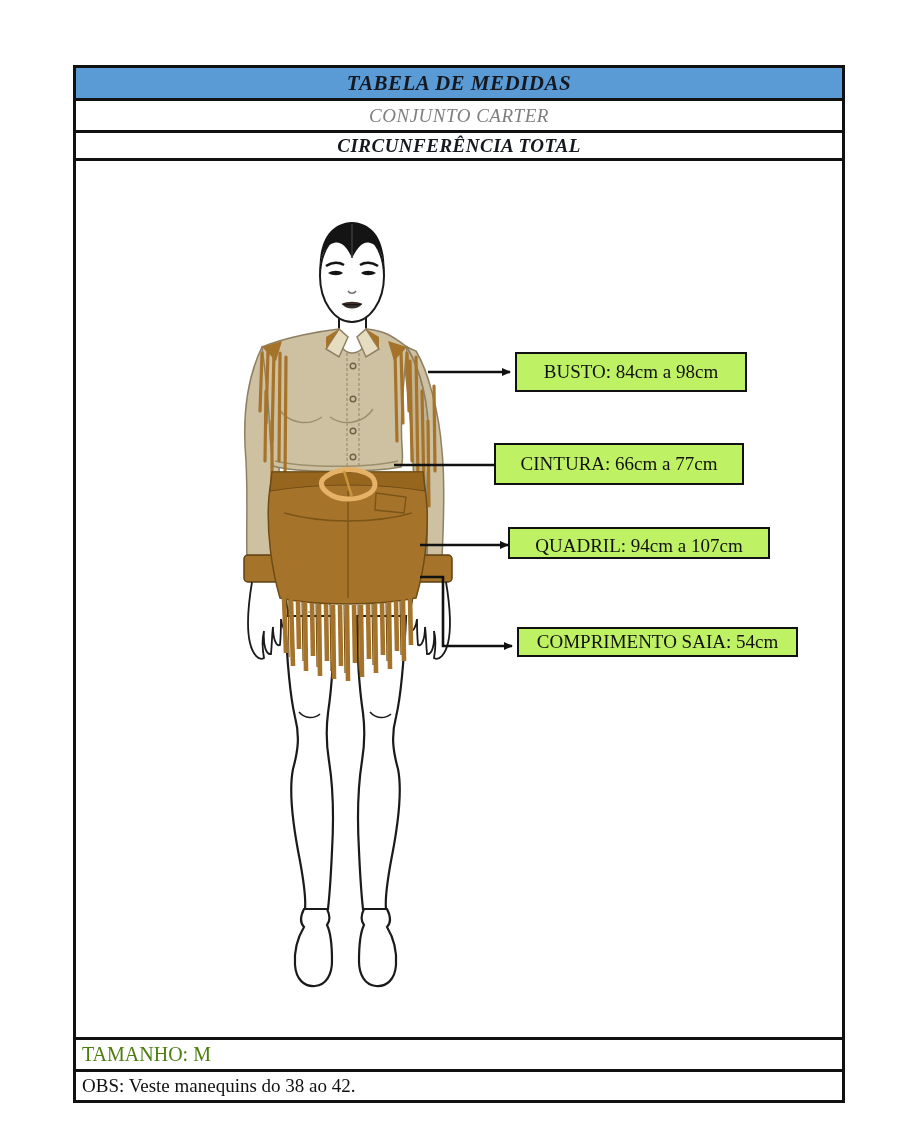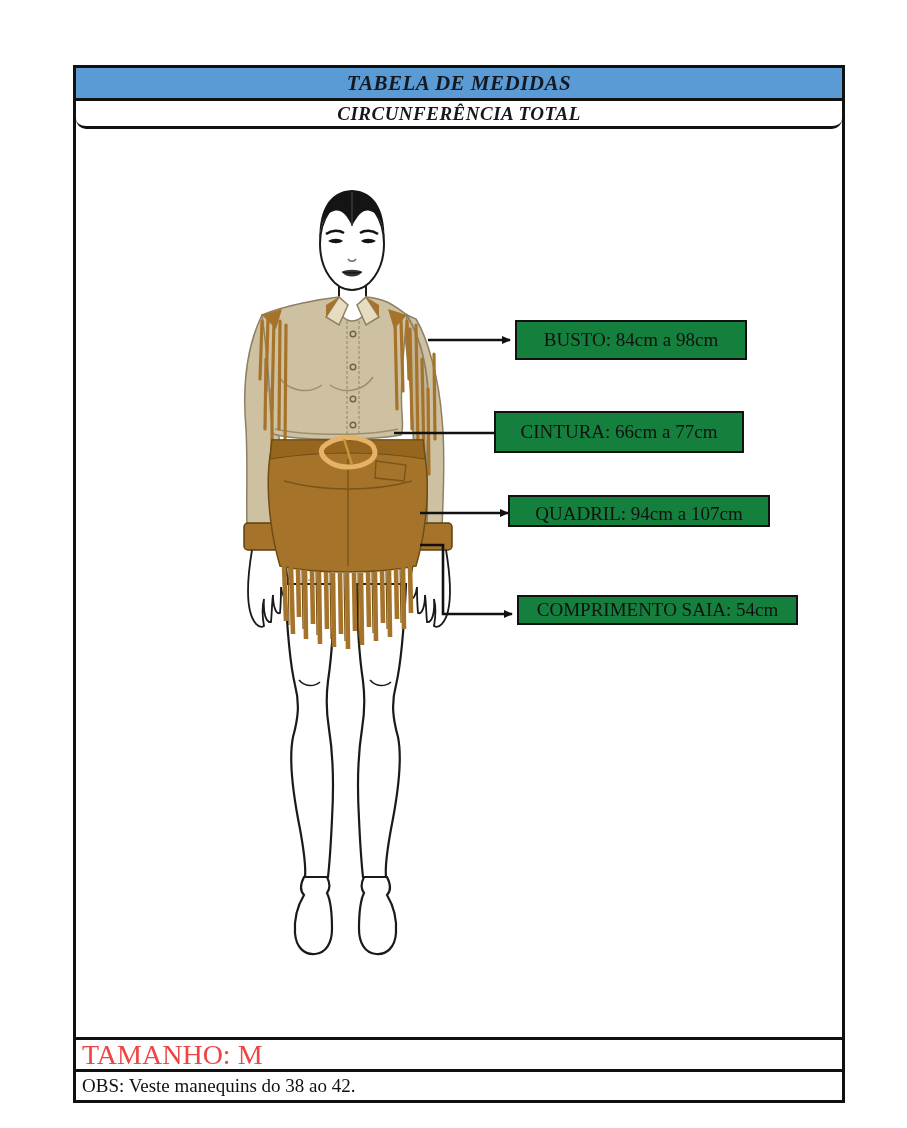--- a/index.html
+++ b/index.html
@@ -14,44 +14,47 @@
   }
   .row{
     box-sizing:border-box;border-bottom:3px solid #111;
     display:flex;align-items:center;justify-content:center;
     flex:0 0 auto;background:#fff;
   }
   .row-title{height:33px;background:#5B9BD5;}
   .row-title span{font-size:21px;font-weight:bold;font-style:italic;color:#15191f;letter-spacing:.5px;}
   .row-subtitle{height:32px;}
   .row-subtitle span{font-size:19px;font-style:italic;color:#7F7F7F;letter-spacing:.5px;}
-  .row-section{height:28px;border-radius:10px;}
+  .row-section{height:28px;}
   .row-section span{font-size:19px;font-weight:bold;font-style:italic;color:#15191f;letter-spacing:.5px;}
   .row-main{flex:1 1 auto;position:relative;padding:0;display:block;}
   .row-size{height:32px;justify-content:flex-start;padding-left:6px;}
-  .row-size span{font-size:28px;color:#ef4444;}
+  .row-size span{font-size:20px;color:#4d7c0f;}
   .row-obs{height:28px;border-bottom:none;justify-content:flex-start;padding-left:6px;}
   .row-obs span{font-size:19px;color:#111;}
   .callout{
-    position:absolute;box-sizing:border-box;border:2.5px solid #111;background:#15803d;
+    position:absolute;box-sizing:border-box;border:2.5px solid #111;background:#bef264;
     display:flex;align-items:center;justify-content:center;
     font-size:19px;color:#111;white-space:nowrap;padding:0 10px;
   }
   .croquis-svg{position:absolute;left:0;top:0;}
 </style>
 </head>
 <body>
 
 <div class="page">
   <div class="size-table">
 
     <div class="row row-title">
       <span>TABELA DE MEDIDAS</span>
     </div>
 
+    <div class="row row-subtitle">
+      <span>CONJUNTO CARTER</span>
+    </div>
 
     <div class="row row-section">
       <span>CIRCUNFERÊNCIA TOTAL</span>
     </div>
 
     <div class="row row-main">
 
       <svg class="croquis-svg" width="766" height="876" viewBox="0 0 766 876" xmlns="http://www.w3.org/2000/svg">
         <defs>
           <marker id="arrow" markerWidth="10" markerHeight="10" refX="8" refY="4" orient="auto" markerUnits="userSpaceOnUse">

